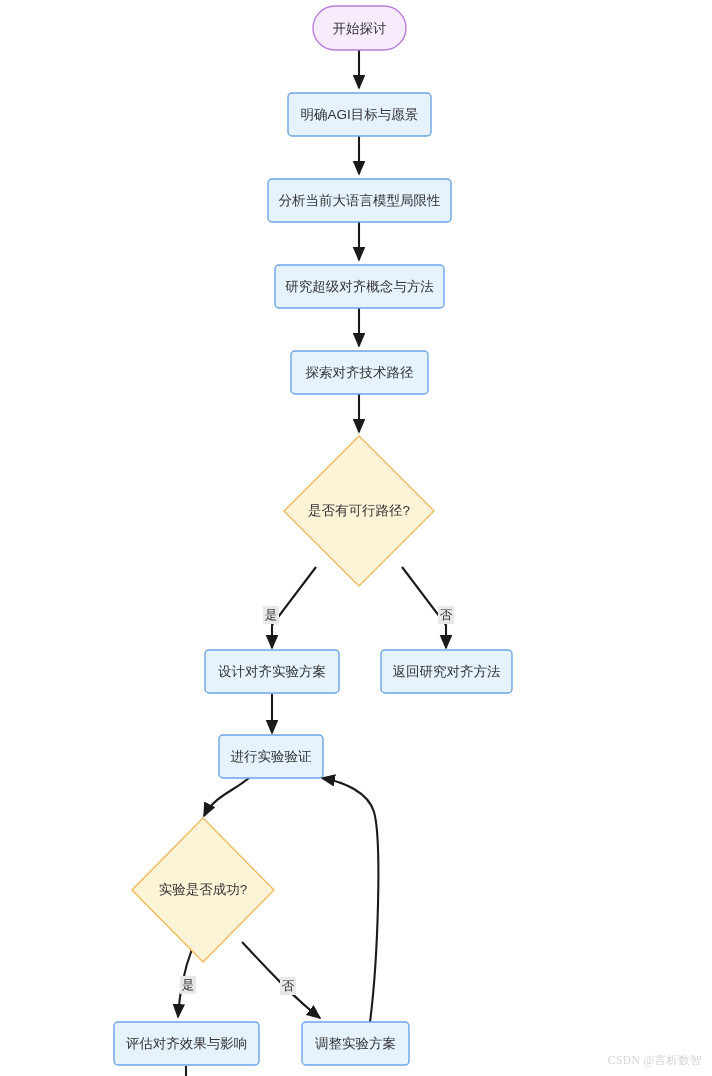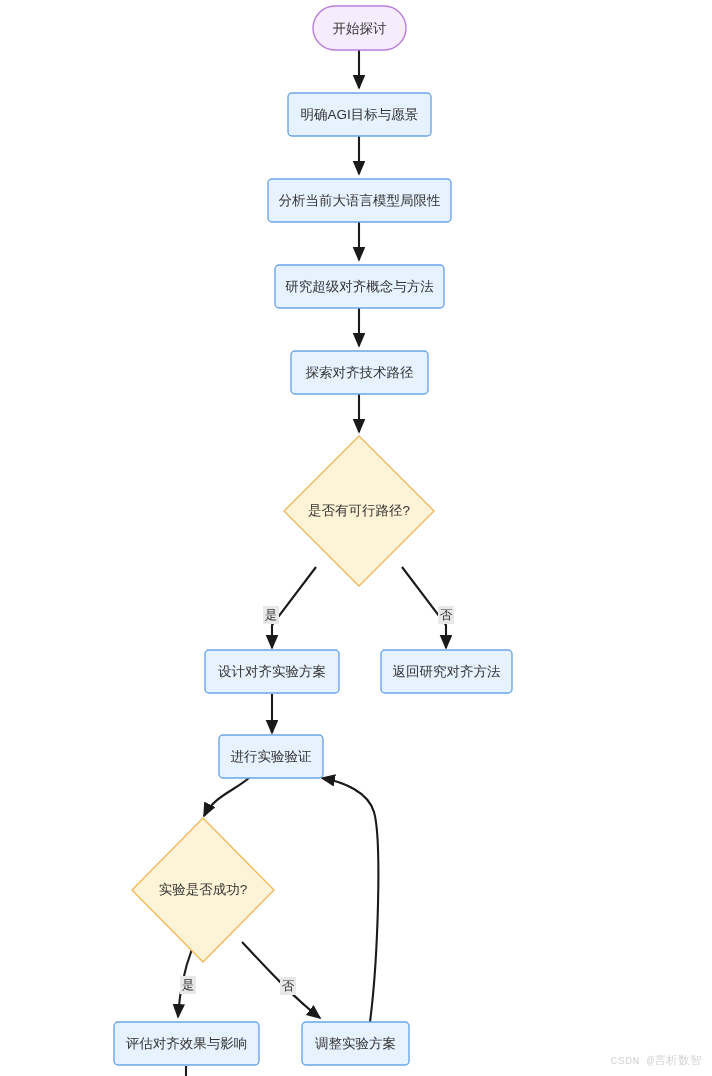--- a/index.html
+++ b/index.html
@@ -53,21 +53,21 @@
   }
   .edge-path {
     fill: none;
     stroke: #1a1a1a;
     stroke-width: 2.1px;
   }
   .watermark {
     position: absolute;
     right: 10px;
     bottom: 8px;
-    font-family: Liberation Mono, monospace;
+    font-family: Liberation Serif, serif;
     font-size: 11.5px;
     color: #d4d4d4;
     letter-spacing: 0.4px;
     white-space: nowrap;
     user-select: none;
   }
 </style>
 </head>
 <body>
 

